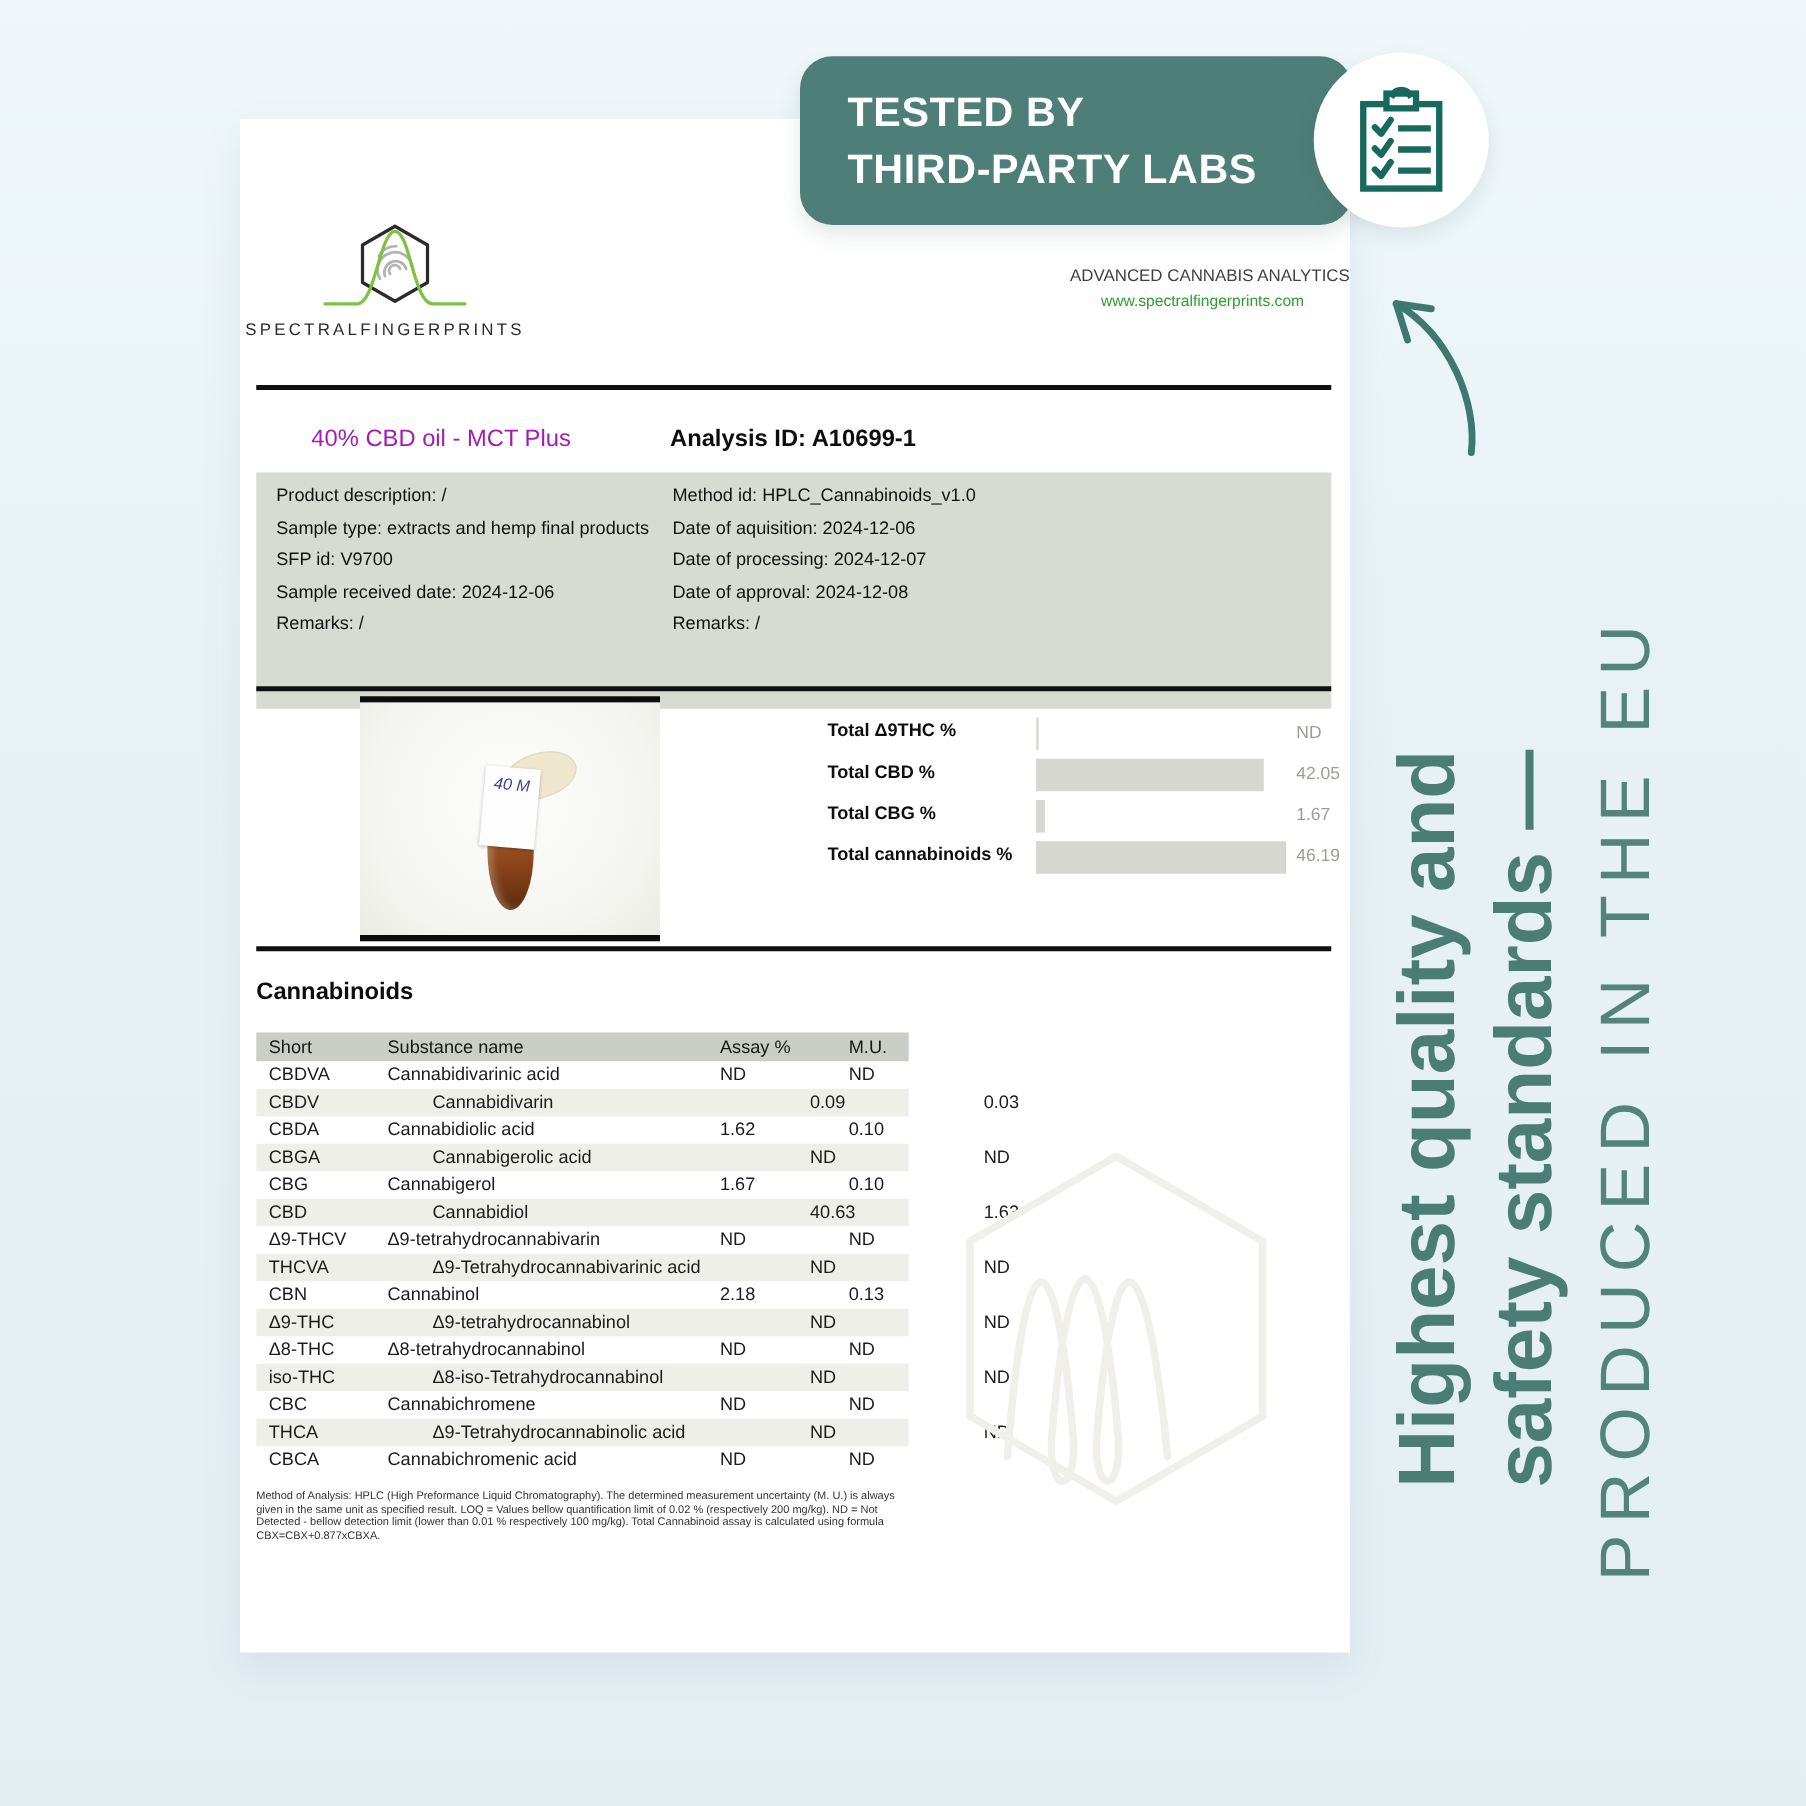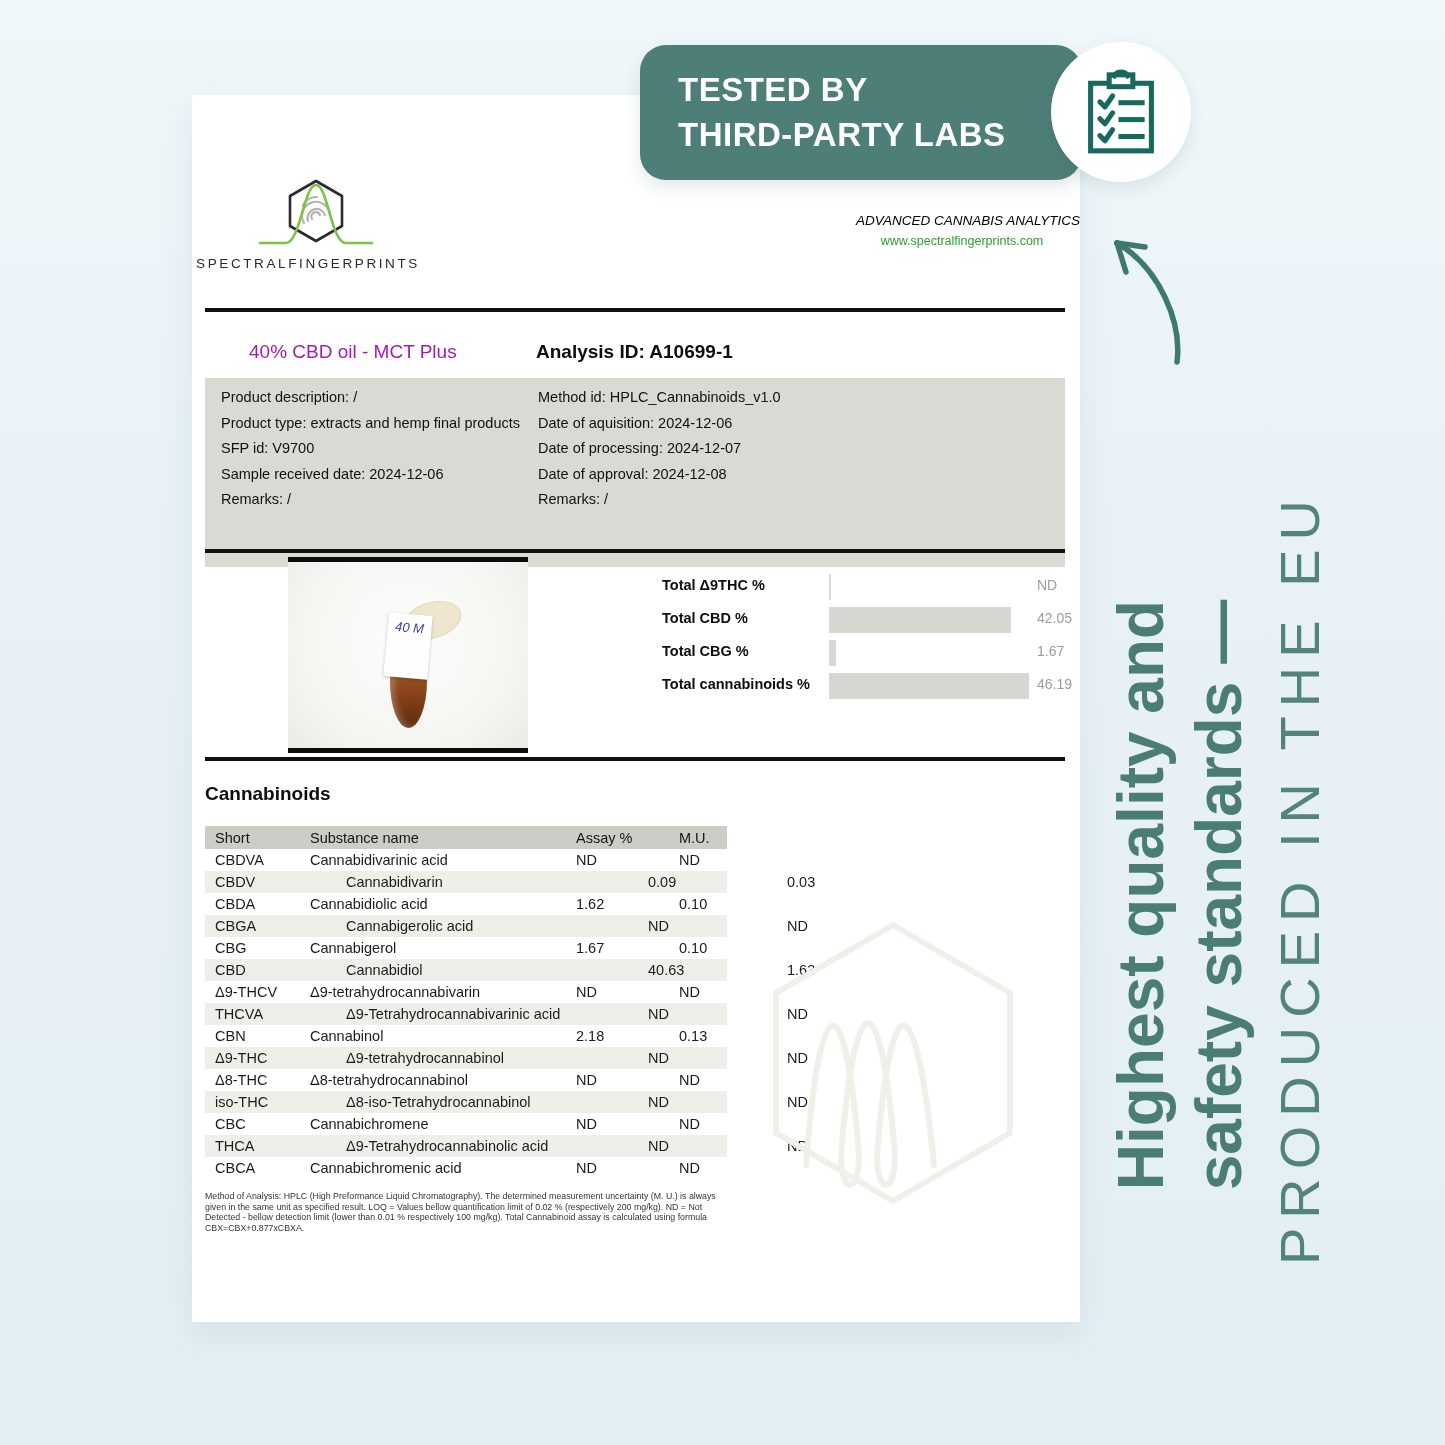--- a/index.html
+++ b/index.html
@@ -10,21 +10,21 @@
 
   
   .paper{position:absolute;left:192px;top:95px;width:888px;height:1227px;background:#ffffff;
          box-shadow:0 12px 30px rgba(90,120,140,.10);}
   .rule{position:absolute;left:13px;width:860px;height:4px;background:#101010;}
 
   .brand{position:absolute;left:0;top:161px;width:232px;text-align:center;
          font-size:13.5px;letter-spacing:2.6px;color:#2a2a2a;white-space:nowrap;}
   .coa-title{position:absolute;left:226px;top:112px;font-size:33px;font-weight:700;color:#0f0f0f;white-space:nowrap;}
   .header-right{position:absolute;right:12px;top:118px;width:212px;text-align:center;}
-  .tagline{font-size:13.5px;font-style:italic;color:#000000;white-space:nowrap;}
+  .tagline{font-size:13.5px;color:#404040;white-space:nowrap;}
   .website{font-size:12.5px;color:#2da02d;margin-top:6px;}
 
   .product-name{position:absolute;left:13px;top:246px;font-size:19px;font-weight:400;color:#a21caf;margin-left:44px;}
   .analysis-id{position:absolute;left:344px;top:246px;font-size:19px;font-weight:700;color:#0d0d0d;}
 
   .info-box{position:absolute;left:13px;top:283px;width:860px;height:189px;background:#d8dbd3;}
   .info-col{position:absolute;top:7px;}
   .info-col.c-left{left:16px;} .info-col.c-right{left:333px;}
   .info-col p{margin:0;font-size:14.5px;line-height:25.5px;color:#111;white-space:nowrap;}
 
@@ -98,21 +98,21 @@
     </div>
 
     <div class="rule" style="top:213px"></div>
 
     <div class="product-name">40% CBD oil - MCT Plus</div>
     <div class="analysis-id">Analysis ID: A10699-1</div>
 
     <div class="info-box">
       <div class="info-col c-left" id="info-left">
           <p>Product description: /</p>
-          <p>Product type: extracts and hemp final products</p>
+          <p>Sample type: extracts and hemp final products</p>
           <p>SFP id: V9700</p>
           <p>Sample received date: 2024-12-06</p>
           <p>Remarks: /</p>
         </div>
       <div class="info-col c-right" id="info-right">
           <p>Method id: HPLC_Cannabinoids_v1.0</p>
           <p>Date of aquisition: 2024-12-06</p>
           <p>Date of processing: 2024-12-07</p>
           <p>Date of approval: 2024-12-08</p>
           <p>Remarks: /</p>

